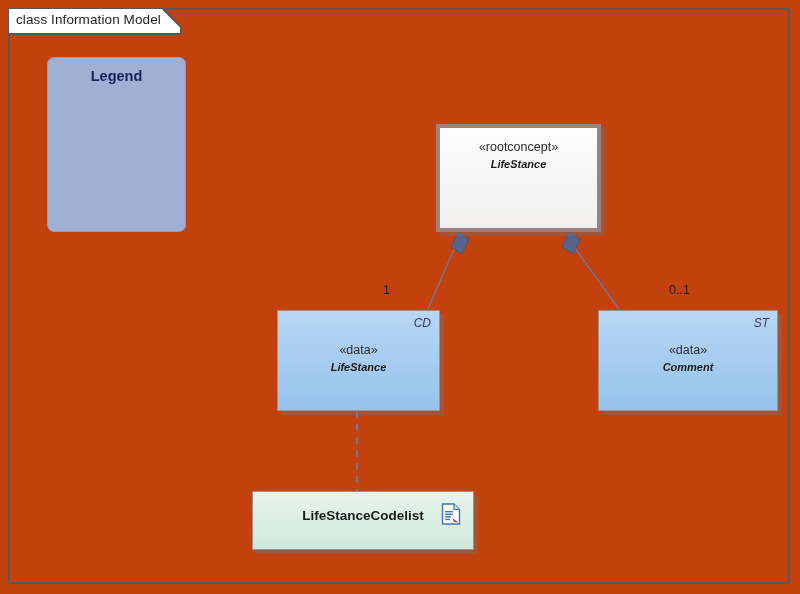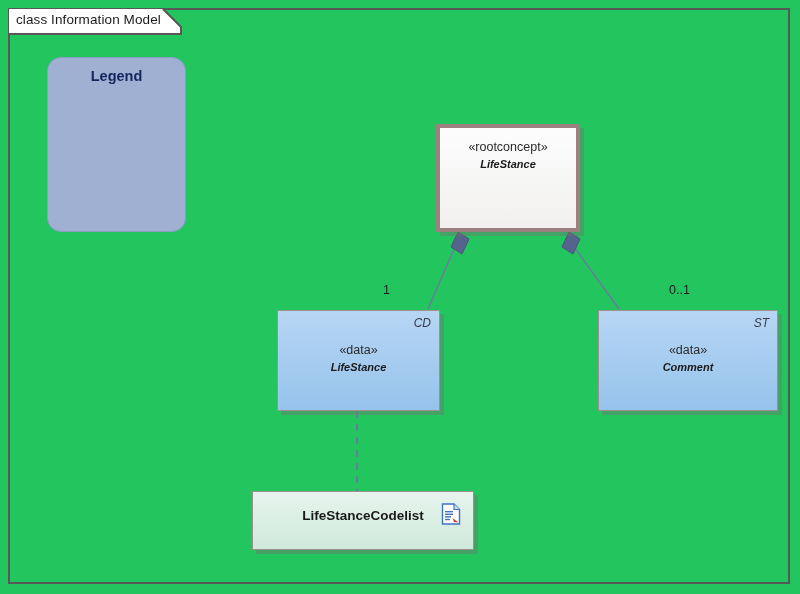--- a/index.html
+++ b/index.html
@@ -9,21 +9,21 @@
   }
   body {
     font-family: "Liberation Sans", sans-serif;
   }
 
   #canvas {
     position: relative;
     width: 800px;
     height: 594px;
     overflow: hidden;
-    background: #22c55e;
+    background: #c2410c;
   }
 
   
   .frame-border {
     position: absolute;
     left: 8px;
     top: 8px;
     width: 782px;
     height: 576px;
     border: 2px solid #585858;
@@ -47,21 +47,21 @@
 
   
   .legend {
     position: absolute;
     left: 47px;
     top: 57px;
     width: 139px;
     height: 175px;
     background: #a0b0d3;
     border: 1px solid #8c9dc4;
-    border-radius: 14px;
+    border-radius: 7px;
     box-sizing: border-box;
   }
   .legend-title {
     position: absolute;
     top: 10px;
     left: 0;
     width: 100%;
     text-align: center;
     font-size: 14.5px;
     font-weight: bold;
@@ -213,21 +213,21 @@
 
     <line x1="569" y1="240" x2="619" y2="309" stroke="#6d7aa0" stroke-width="1.4"></line>
     <polygon points="569,232 580,239 573,254 562,247" fill="#56638c" stroke="#4a5678" stroke-width="1"></polygon>
 
     <line x1="357" y1="411" x2="357" y2="491" stroke="#6d7aa0" stroke-width="2" stroke-dasharray="7,6"></line>
   </svg>
 
   <div class="mult-label" style="left:383px; top:283px;">1</div>
   <div class="mult-label" style="left:633px; top:283px;margin-left:36px;">0..1</div>
 
-  <div class="uml-node node-rootconcept" style="left:436px; top:124px; width:144px; height:108px;">
+  <div class="uml-node node-rootconcept" style="left:436px; top:124px; width:165px; height:108px;">
     <div class="uml-shadow"></div>
     <div class="uml-body">
       <div class="node-text stereotype" style="top:12px;">«rootconcept»</div>
       <div class="node-text node-name" style="top:30px;">LifeStance</div>
     </div>
   </div>
 
   <div class="uml-node node-data" style="left:277px; top:310px; width:163px; height:101px;">
     <div class="uml-shadow"></div>
     <div class="uml-body">

